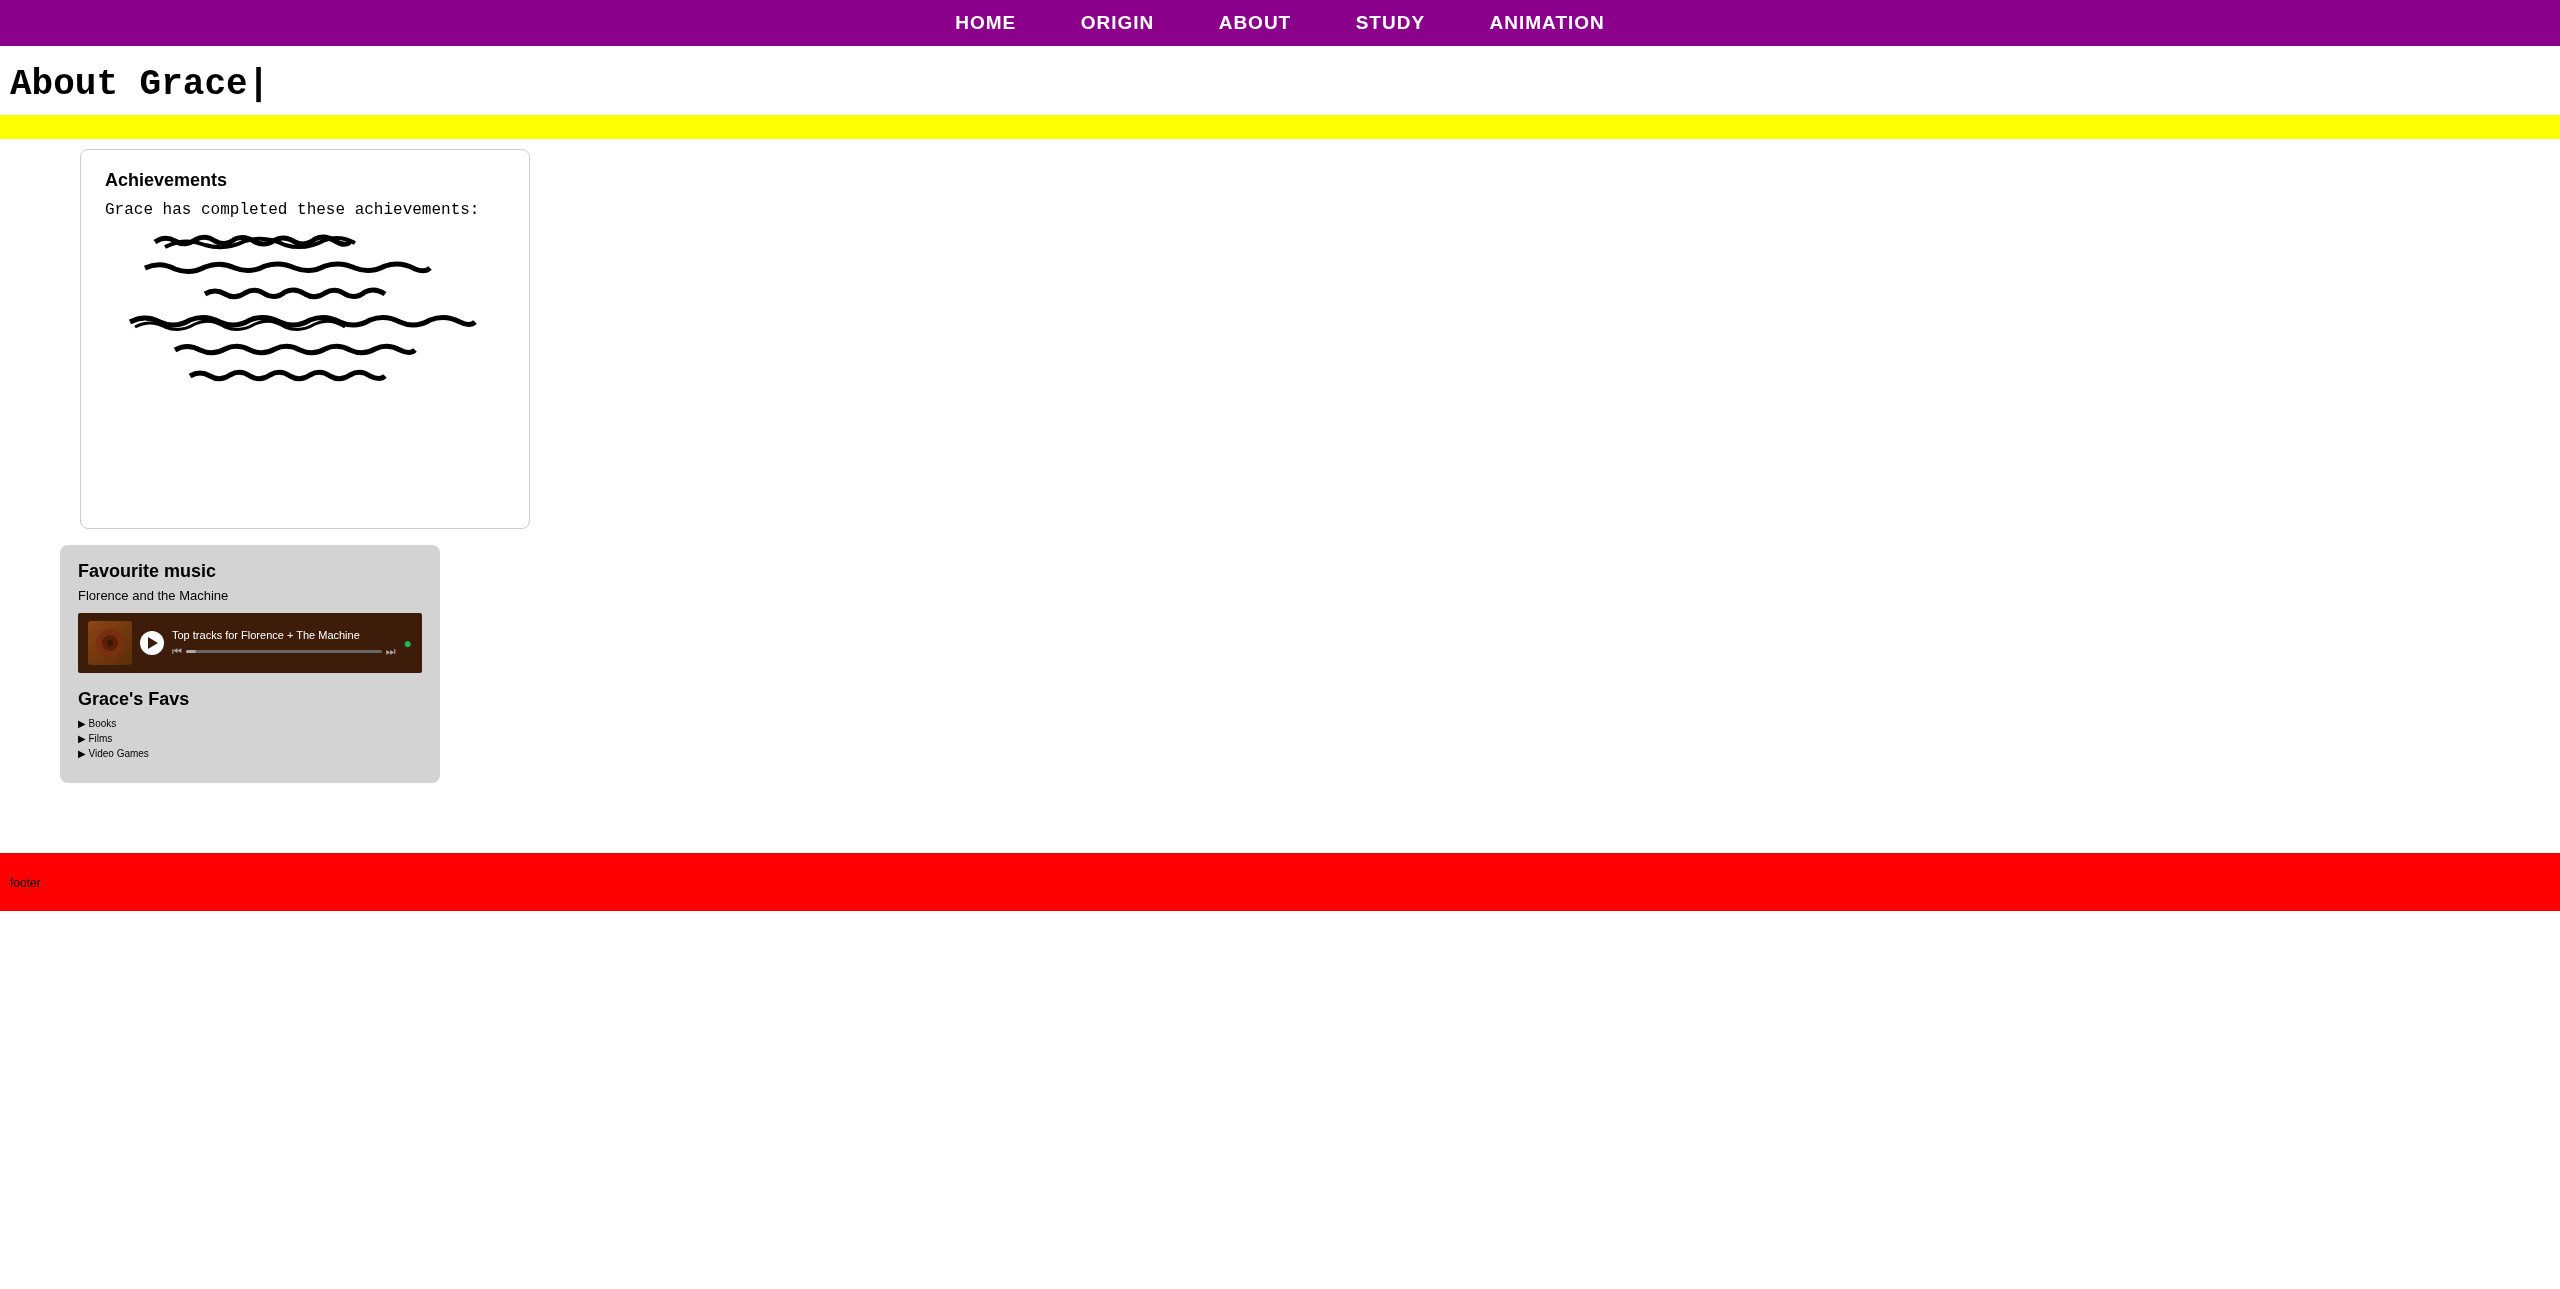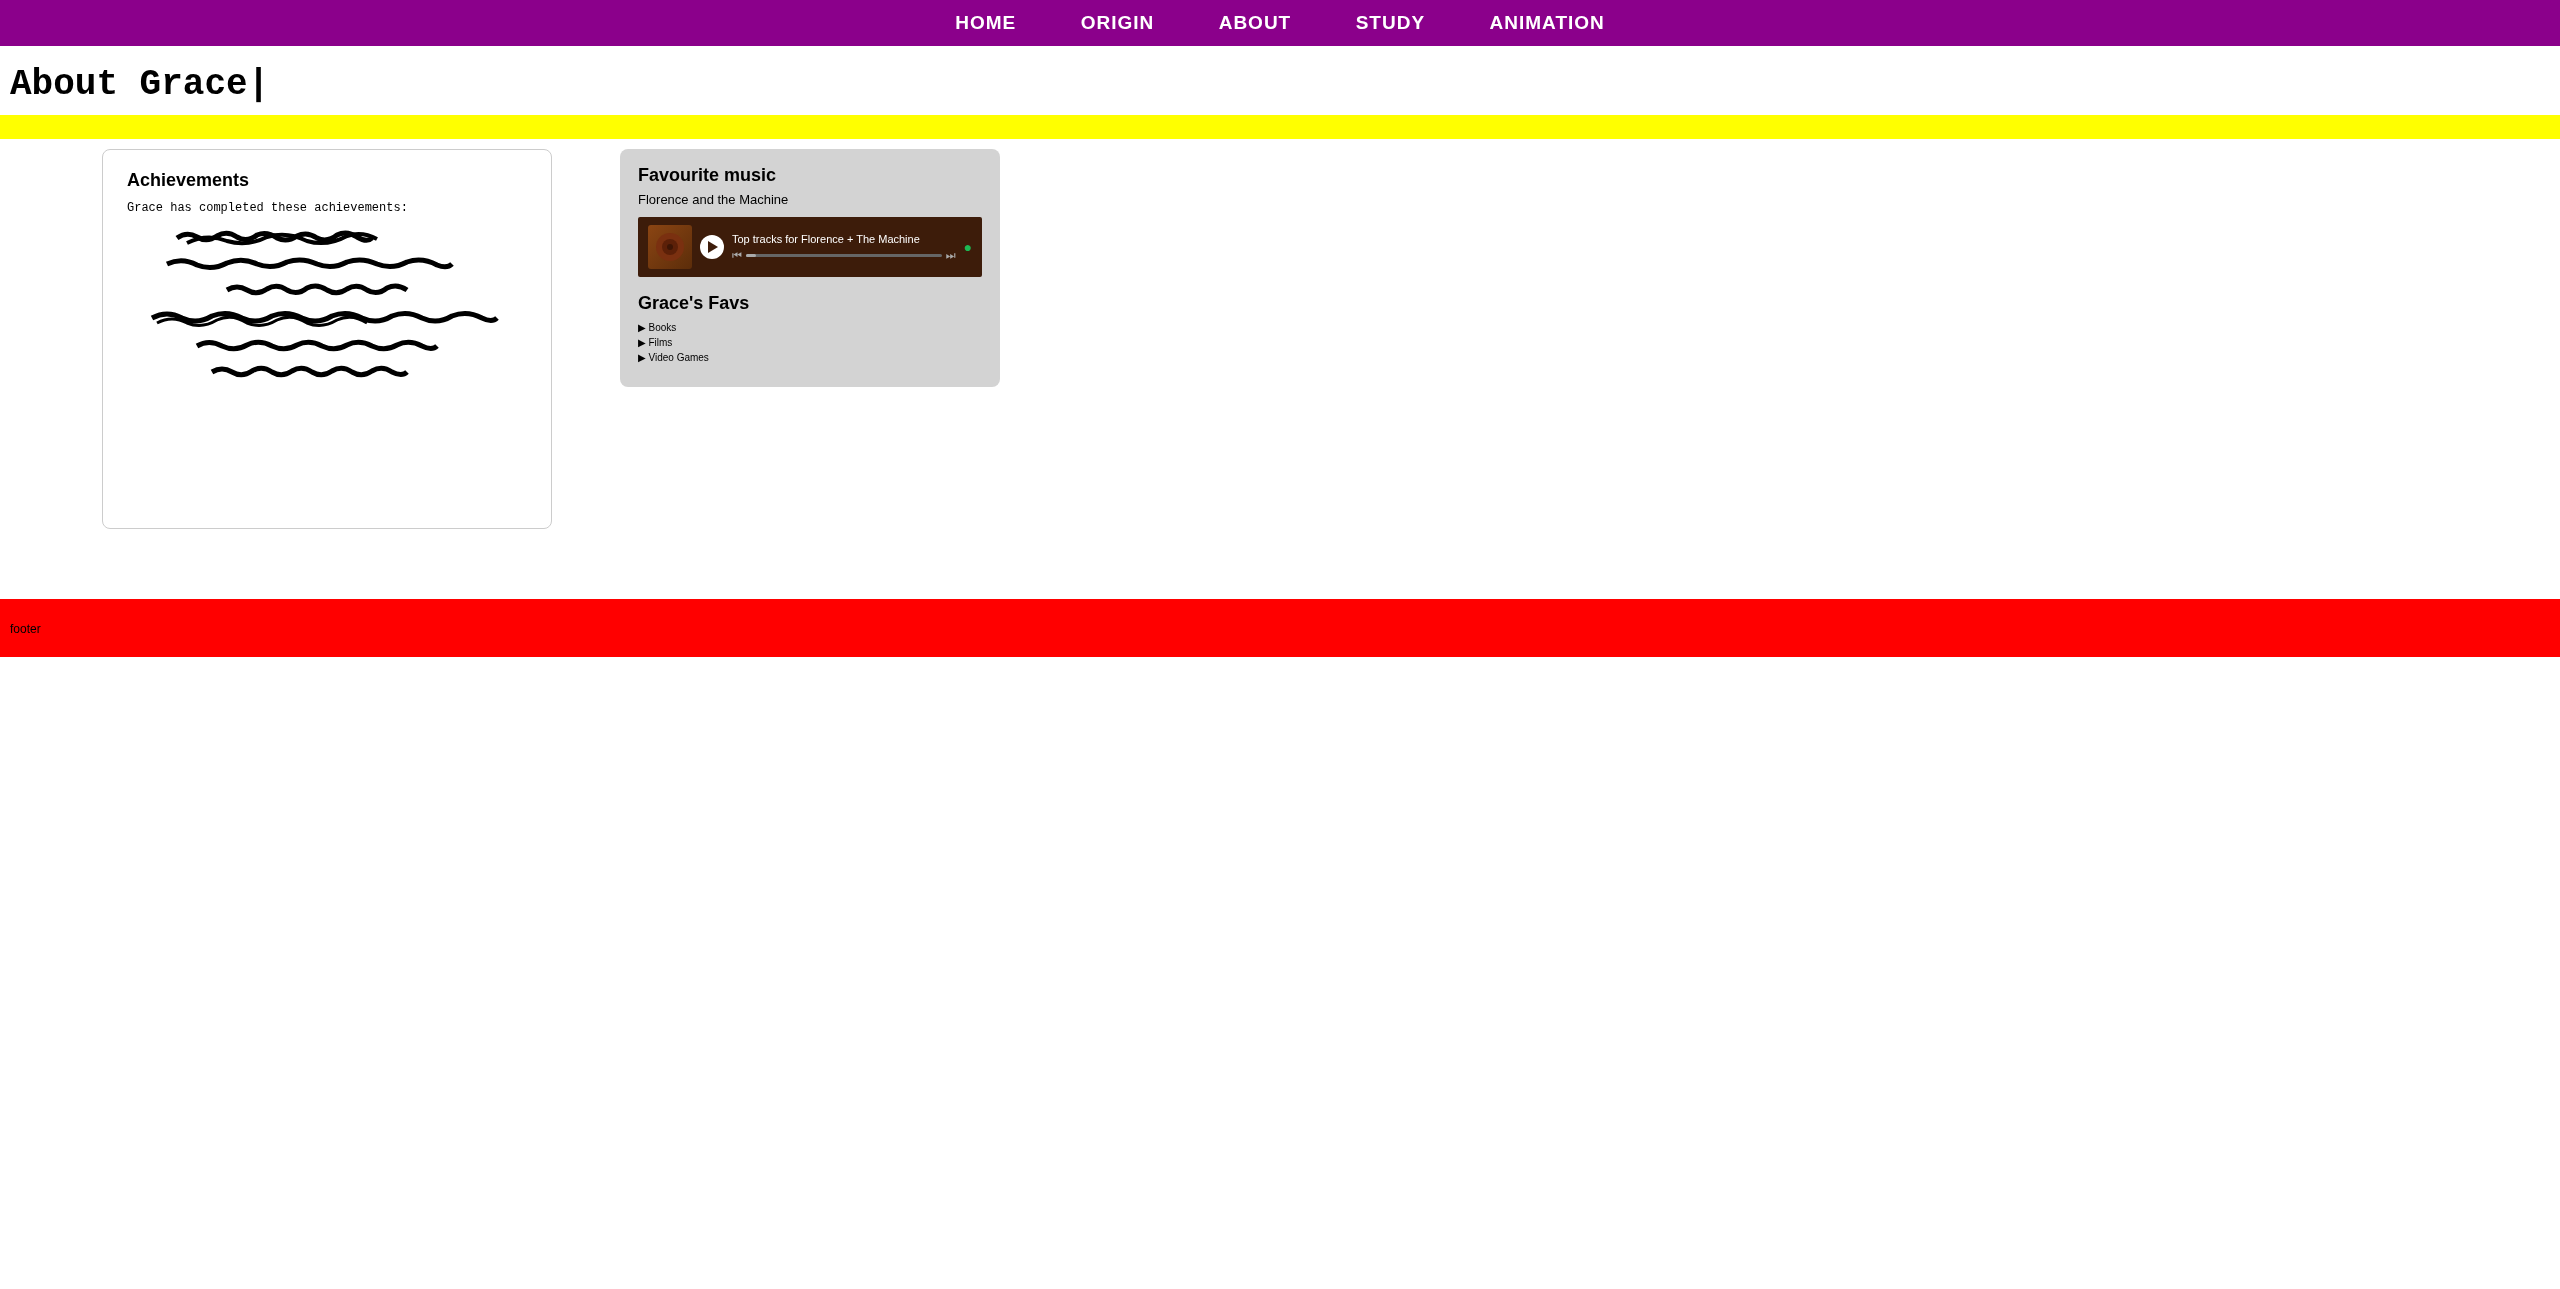--- a/index.html
+++ b/index.html
@@ -33,45 +33,44 @@
       background: yellow;
       font-size: 12px;
       padding: 4px 8px;
       position: relative;
       z-index: 1;
     }
 
     
     .main-content {
       display: flex;
-      flex-direction: row;
+      flex-direction: column;
       padding: 10px 0 30px 0;
-      gap: 8px;
+      gap: 16px;
       align-items: flex-start;
       position: relative;
-      margin-left: 22px;
     }
 
     
     .achievements-box {
       border: 1px solid #ccc;
       border-radius: 8px;
       padding: 20px 24px;
       width: 450px;
       min-height: 380px;
       margin-left: 80px;
       background: #fff;
     }
     .achievements-box h2 {
       font-size: 18px;
       font-weight: bold;
       margin-bottom: 10px;
     }
     .achievements-box p {
-      font-size: 12px;
+      font-size: 16px;
       font-family: 'Courier New', monospace;
       margin-bottom: 14px;
     }
     .scribble-container {
       display: flex;
       flex-direction: column;
       gap: 8px;
     }
 
     

